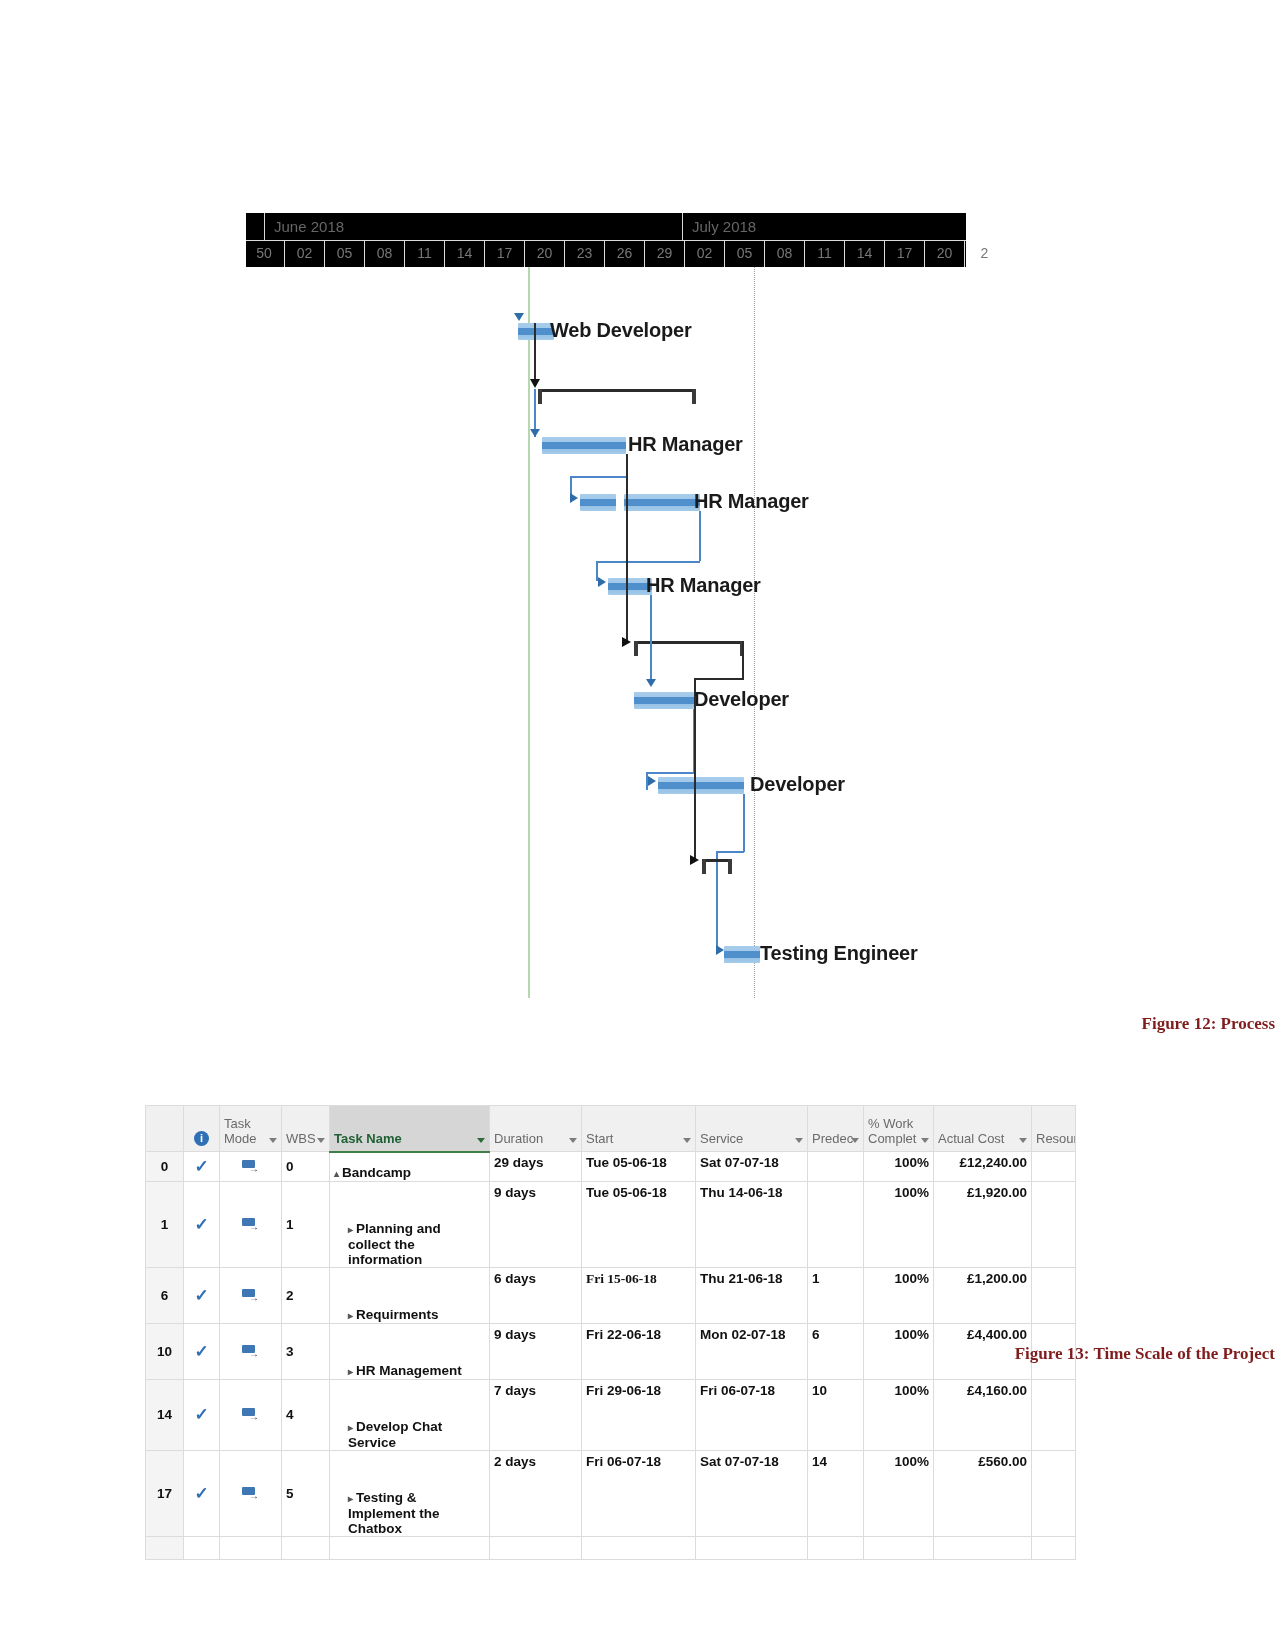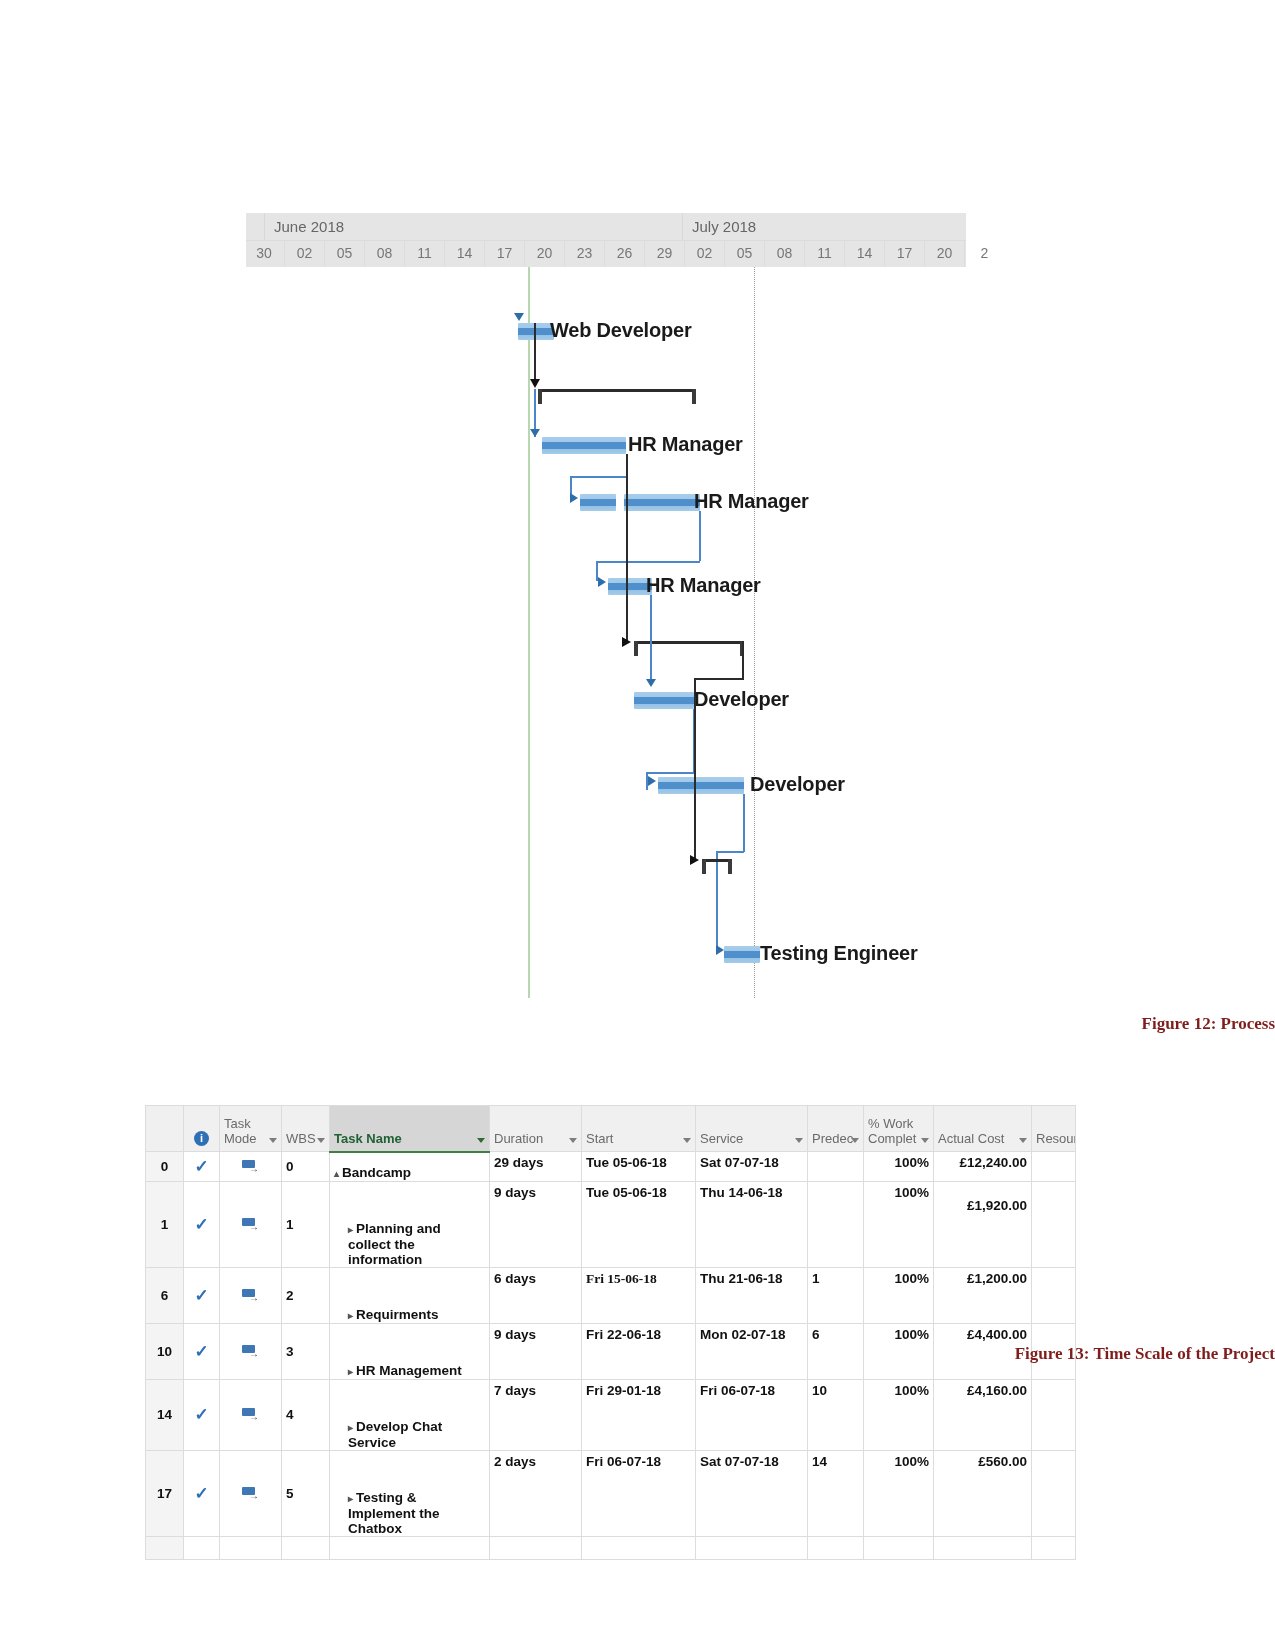--- a/index.html
+++ b/index.html
@@ -14,21 +14,21 @@
   
   #gantt-figure{
     position:absolute;
     left:246px; top:213px;
     width:720px; height:785px;
   }
 
   
   .ts-header{
     position:absolute;left:0;top:0;width:720px;height:54px;
-    background:#e5e5e5;
+    background:#000000;
     border-bottom:1px solid #d4d4d4;
   }
   .ts-top{
     position:absolute;left:0;top:0;width:720px;height:27px;
     border-bottom:1px solid #dcdcdc;
   }
   .ts-month{
     position:absolute;top:0;height:27px;line-height:27px;
     font-size:15px;color:#666;padding-left:9px;
     border-left:1px solid #d8d8d8;
@@ -226,21 +226,21 @@
 <body>
 
 <div id="gantt-figure">
 
   <div class="ts-header">
     <div class="ts-top" id="ts-months">
         <div class="ts-month" style="left: 18px; width: 418px;">June 2018</div>
         <div class="ts-month" style="left: 436px; width: 284px;">July 2018</div>
       </div>
     <div class="ts-bottom" id="ts-days">
-        <div class="ts-day first" style="left: -2px; width: 40px;">30</div>
+        <div class="ts-day first" style="left: -2px; width: 40px;">50</div>
         <div class="ts-day" style="left: 38px; width: 40px;">02</div>
         <div class="ts-day" style="left: 78px; width: 40px;">05</div>
         <div class="ts-day" style="left: 118px; width: 40px;">08</div>
         <div class="ts-day" style="left: 158px; width: 40px;">11</div>
         <div class="ts-day" style="left: 198px; width: 40px;">14</div>
         <div class="ts-day" style="left: 238px; width: 40px;">17</div>
         <div class="ts-day" style="left: 278px; width: 40px;">20</div>
         <div class="ts-day" style="left: 318px; width: 40px;">23</div>
         <div class="ts-day" style="left: 358px; width: 40px;">26</div>
         <div class="ts-day" style="left: 398px; width: 40px;">29</div>
@@ -447,21 +447,21 @@
           <td class="rownum" style="height: 40px;">1</td>
           <td class="ctr" style="height: 40px;"><span class="check">✓</span></td>
           <td class="ctr" style="height: 40px;"><span class="tmode"><span class="tm-box"></span><span class="tm-arrow">→</span></span></td>
           <td style="height: 40px;">1</td>
           <td style="height: 40px; vertical-align: top; padding-top: 3px;"><span class="tname indent1"><span class="twisty">▸</span><span>Planning and collect the information</span></span></td>
           <td style="height: 40px; vertical-align: top; padding-top: 3px;">9 days</td>
           <td style="height: 40px; vertical-align: top; padding-top: 3px;">Tue 05-06-18</td>
           <td style="height: 40px; vertical-align: top; padding-top: 3px;">Thu 14-06-18</td>
           <td style="height: 40px; vertical-align: top; padding-top: 3px;"></td>
           <td class="rgt" style="height: 40px; vertical-align: top; padding-top: 3px;">100%</td>
-          <td class="rgt" style="height: 40px; vertical-align: top; padding-top: 16px;">£1,920.00</td>
+          <td class="rgt" style="height: 40px; vertical-align: top; padding-top: 3px;">£1,920.00</td>
           <td style="height: 40px;"></td>
         </tr>
         <tr>
           <td class="rownum">6</td>
           <td class="ctr"><span class="check">✓</span></td>
           <td class="ctr"><span class="tmode"><span class="tm-box"></span><span class="tm-arrow">→</span></span></td>
           <td>2</td>
           <td style="vertical-align: top; padding-top: 3px;"><span class="tname indent1"><span class="twisty">▸</span><span>Requirments</span></span></td>
           <td style="vertical-align: top; padding-top: 3px;">6 days</td>
           <td style="vertical-align: top; padding-top: 3px; font-family: Liberation Serif, serif;">Fri 15-06-18</td>
@@ -485,21 +485,21 @@
           <td class="rgt" style="vertical-align: top; padding-top: 3px;">£4,400.00</td>
           <td></td>
         </tr>
         <tr>
           <td class="rownum" style="height: 40px;">14</td>
           <td class="ctr" style="height: 40px;"><span class="check">✓</span></td>
           <td class="ctr" style="height: 40px;"><span class="tmode"><span class="tm-box"></span><span class="tm-arrow">→</span></span></td>
           <td style="height: 40px;">4</td>
           <td style="height: 40px; vertical-align: top; padding-top: 3px;"><span class="tname indent1"><span class="twisty">▸</span><span>Develop Chat Service</span></span></td>
           <td style="height: 40px; vertical-align: top; padding-top: 3px;">7 days</td>
-          <td style="height: 40px; vertical-align: top; padding-top: 3px;">Fri 29-01-18</td>
+          <td style="height: 40px; vertical-align: top; padding-top: 3px;">Fri 29-06-18</td>
           <td style="height: 40px; vertical-align: top; padding-top: 3px;">Fri 06-07-18</td>
           <td style="height: 40px; vertical-align: top; padding-top: 3px;">10</td>
           <td class="rgt" style="height: 40px; vertical-align: top; padding-top: 3px;">100%</td>
           <td class="rgt" style="height: 40px; vertical-align: top; padding-top: 3px;">£4,160.00</td>
           <td style="height: 40px;"></td>
         </tr>
         <tr>
           <td class="rownum" style="height: 40px;">17</td>
           <td class="ctr" style="height: 40px;"><span class="check">✓</span></td>
           <td class="ctr" style="height: 40px;"><span class="tmode"><span class="tm-box"></span><span class="tm-arrow">→</span></span></td>

